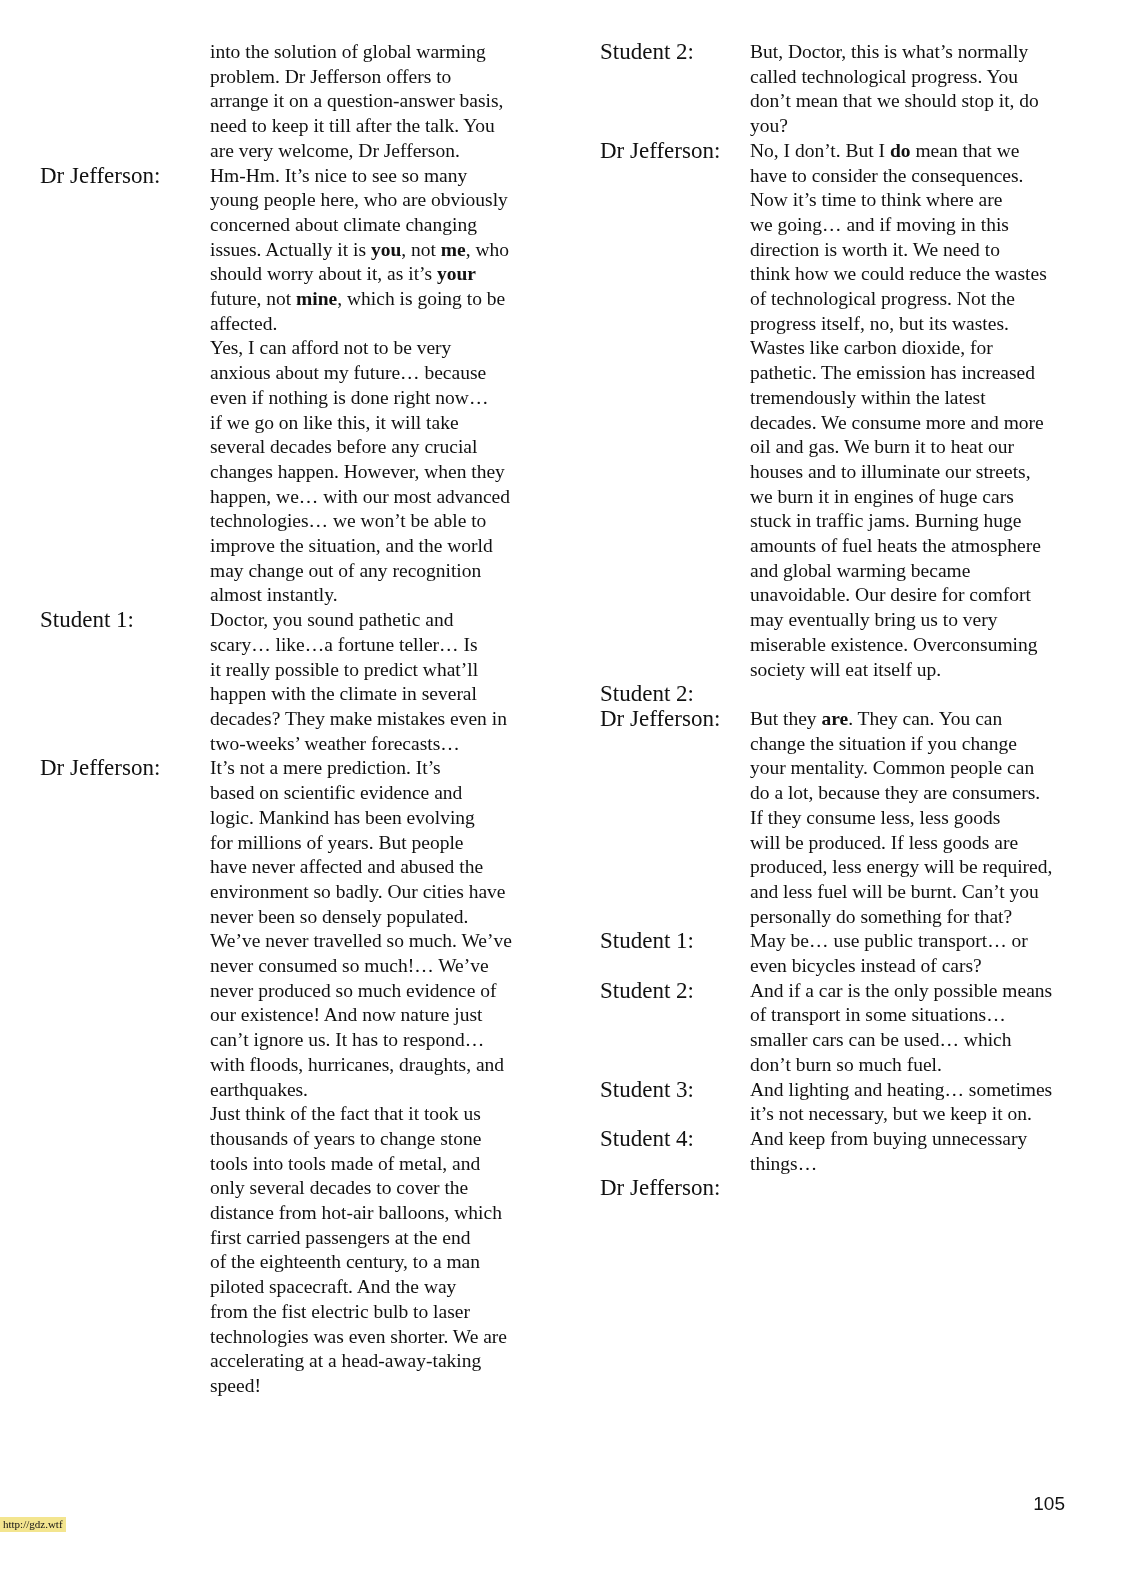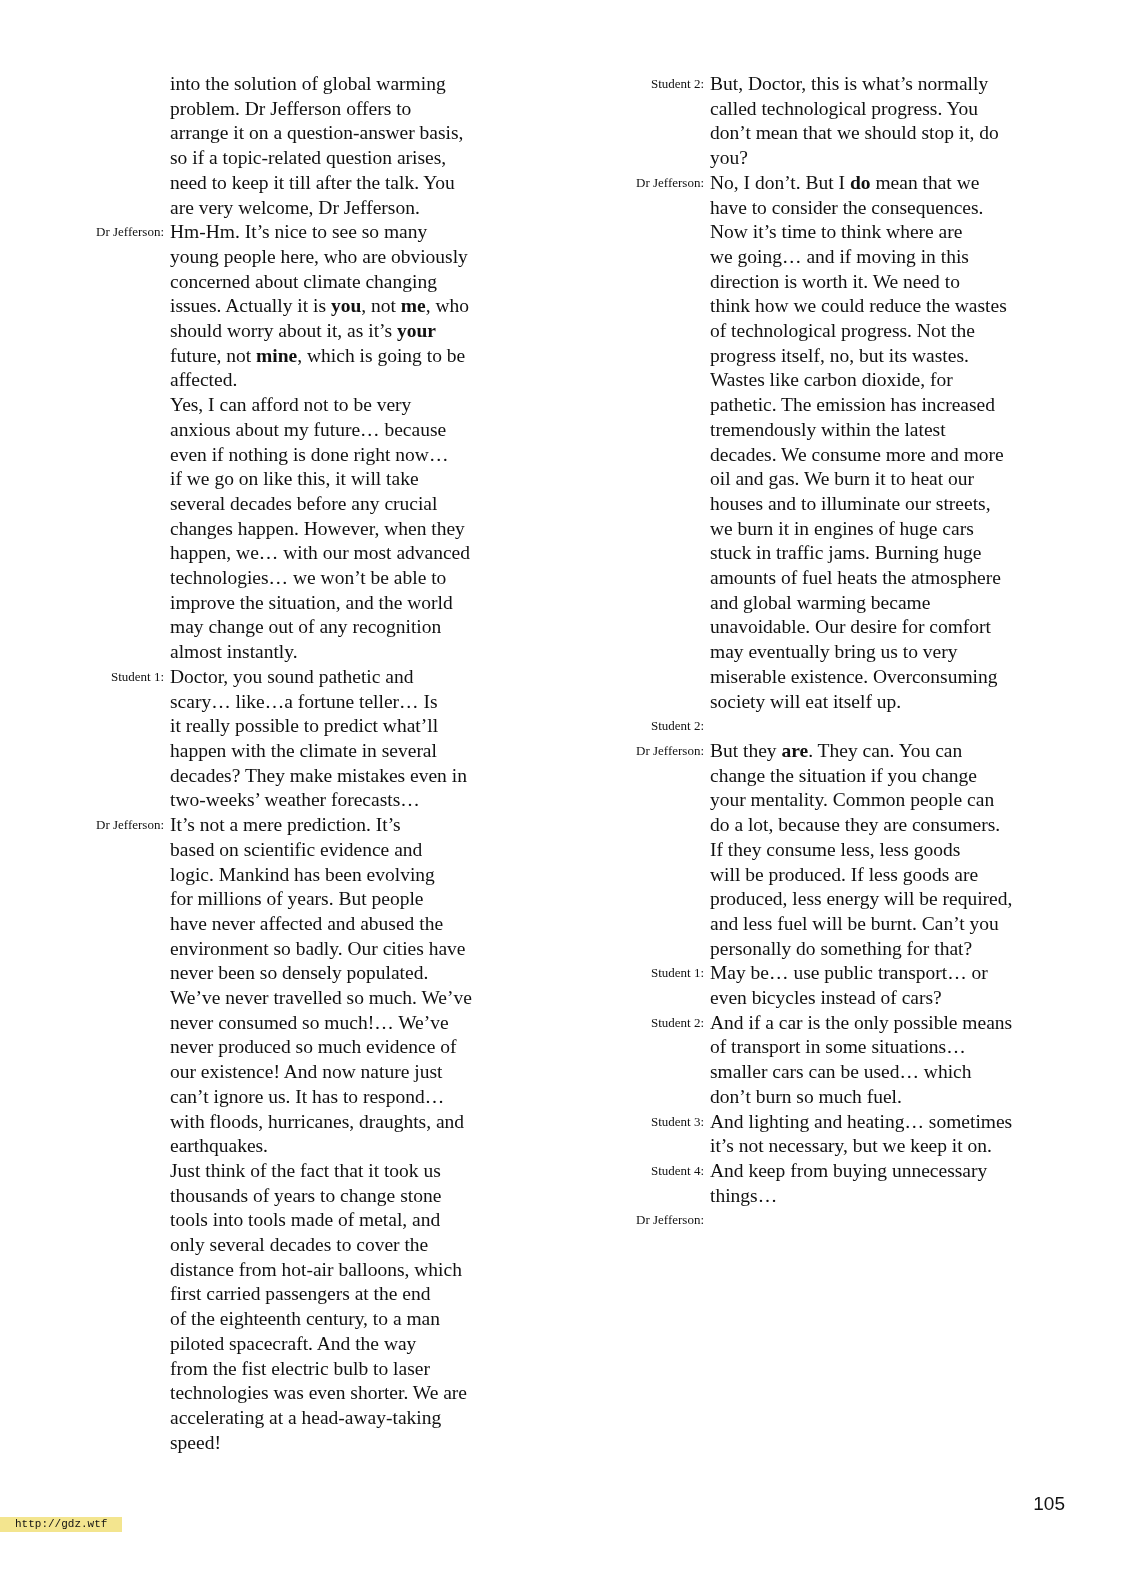--- a/index.html
+++ b/index.html
@@ -2,65 +2,64 @@
 <html><head>
 <meta charset="utf-8">
 <style>
   html, body { margin: 0; padding: 0; background: #ffffff; }
   body {
     width: 1121px; height: 1592px; position: relative; overflow: hidden;
     font-family: "Liberation Serif", "DejaVu Serif", serif;
     color: #111111;
   }
   .column {
-    position: absolute; top: 72px;
+    position: absolute; top: 40px; margin-left: 40px;
   }
   #col-left { left: 0; width: 540px; }
   #col-right { left: 560px; width: 540px; }
   .turn {
     display: flex; align-items: flex-start;
   }
   .speaker {
-    flex: 0 0 auto; text-align: right; white-space: nowrap;
-    font-size: 13px; line-height: 24.7px; padding-right: 6px;
+    flex: 0 0 auto; white-space: nowrap;
+    font-size: 23px; line-height: 24.7px; padding-right: 6px;
     box-sizing: border-box;
   }
   #col-left .speaker { width: 170px; }
   #col-right .speaker { width: 150px; }
   .speech {
     flex: 1 1 auto;
   }
   .line {
     display: block; white-space: nowrap;
     font-size: 19.5px; line-height: 24.7px;
   }
   .line b { font-weight: bold; }
   .page-number {
     position: absolute; right: 56px; top: 1493px;
     font-family: "Liberation Sans", "DejaVu Sans", sans-serif;
     font-size: 19px;
   }
   .watermark {
     position: absolute; left: 0; top: 1517px;
-    background: #f3e58f; padding: 0 15px;
-    font-family: Liberation Mono, monospace;
+    background: #f3e58f; padding: 0 3px;
+    font-family: Liberation Serif, serif;
     font-size: 11px; line-height: 15px; color: #111;
   }
 </style>
 </head>
 <body>
 
 <div id="col-left" class="column">
     <div class="turn">
       <div class="speaker"></div>
       <div class="speech">
         <span class="line">into the solution of global warming</span>
         <span class="line">problem. Dr Jefferson offers to</span>
         <span class="line">arrange it on a question-answer basis,</span>
-        <span class="line">so if a topic-related question arises,</span>
         <span class="line">need to keep it till after the talk. You</span>
         <span class="line">are very welcome, Dr Jefferson.</span>
       </div>
     </div>
     <div class="turn">
       <div class="speaker">Dr Jefferson:</div>
       <div class="speech">
         <span class="line">Hm-Hm. It’s nice to see so many</span>
         <span class="line">young people here, who are obviously</span>
         <span class="line">concerned about climate changing</span>

